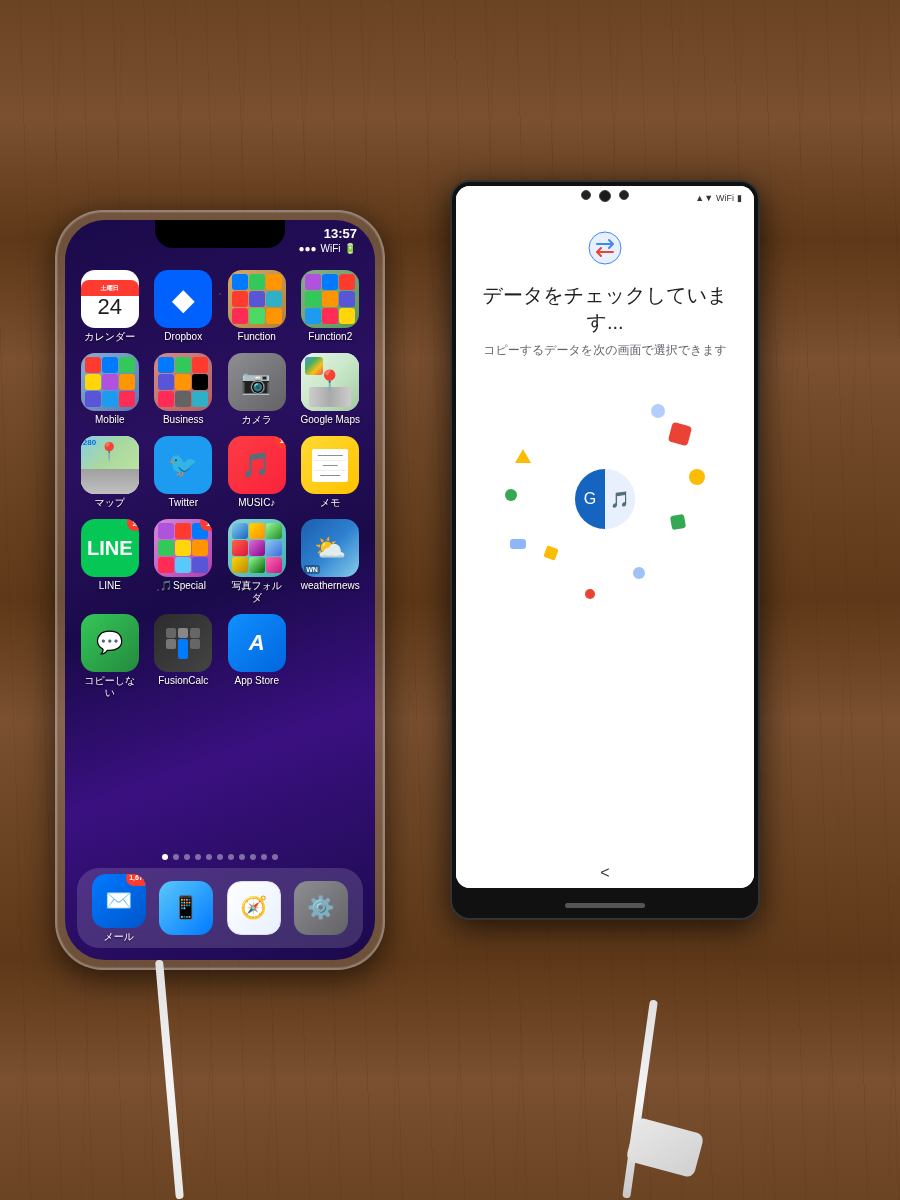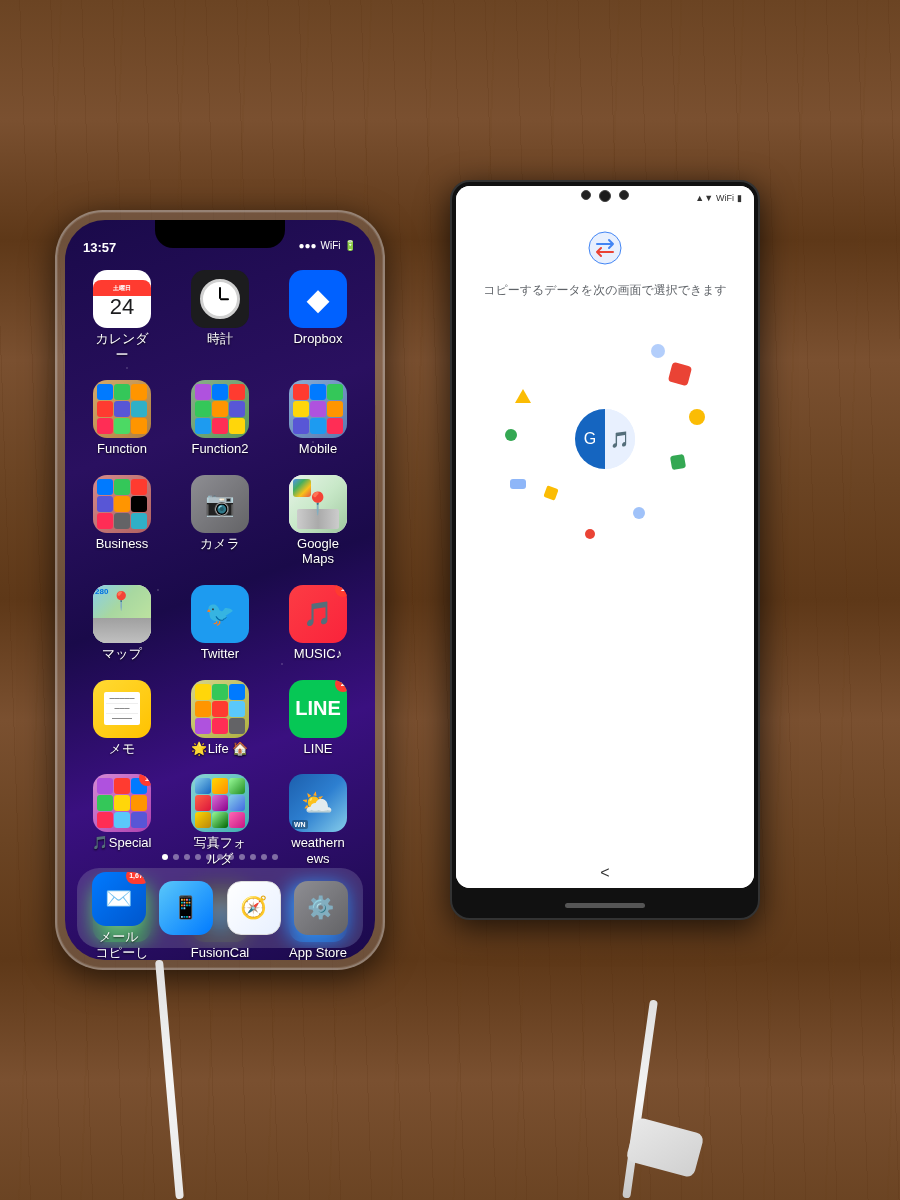--- a/index.html
+++ b/index.html
@@ -90,30 +90,31 @@
       transform: translateX(-50%);
       width: 130px;
       height: 28px;
       background: #000;
       border-radius: 0 0 18px 18px;
       z-index: 10;
     }
 
     .iphone-status-bar {
       position: absolute;
-      top: 20px;
+      top: 6px;
       left: 0; right: 0;
       height: 28px;
       display: flex;
-      align-items: flex-start;
+      align-items: flex-end;
       justify-content: space-between;
       padding: 0 18px;
       z-index: 5;
       color: white;
       font-size: 11px;
+      flex-direction: column;
     }
 
     .status-time {
       font-weight: 600;
       font-size: 13px;
     }
 
     .status-icons {
       display: flex;
       gap: 4px;
@@ -121,22 +122,22 @@
       font-size: 10px;
     }
 
     
     .app-grid {
       position: absolute;
       top: 42px;
       left: 0; right: 0;
       padding: 8px 12px;
       display: grid;
-      grid-template-columns: repeat(3, 1fr);
-      gap: 18px 8px;
+      grid-template-columns: repeat(4, 1fr);
+      gap: 10px 8px;
     }
 
     .app-icon {
       display: flex;
       flex-direction: column;
       align-items: center;
       gap: 3px;
       position: relative;
     }
 
@@ -148,21 +149,21 @@
       align-items: center;
       justify-content: center;
       font-size: 22px;
       color: white;
       font-weight: bold;
       overflow: hidden;
       position: relative;
     }
 
     .app-label {
-      font-size: 13px;
+      font-size: 10px;
       color: white;
       text-align: center;
       text-shadow: 0 1px 2px rgba(0,0,0,0.8);
       line-height: 1.2;
       max-width: 60px;
       word-break: break-word;
     }
 
     .badge {
       position: absolute;
@@ -592,26 +593,20 @@
       <div class="app-grid">
 
         <div class="app-icon">
           <div class="app-icon-img bg-white" style="flex-direction:column; padding:0; overflow:hidden;">
             <div class="cal-header">土曜日</div>
             <div class="cal-date">24</div>
           </div>
           <span class="app-label">カレンダー</span>
         </div>
 
-        <div class="app-icon">
-          <div class="app-icon-img bg-black">
-            <div class="clock-face"></div>
-          </div>
-          <span class="app-label">時計</span>
-        </div>
 
         <div class="app-icon">
           <div class="app-icon-img bg-dropbox">
             <span style="color:white;font-size:28px;">◆</span>
           </div>
           <span class="app-label">Dropbox</span>
         </div>
 
 
         <div class="app-icon">
@@ -732,36 +727,20 @@
               <div style="width:36px;background:white;border-radius:2px;padding:2px;font-size:5px;color:#333;line-height:1.8;">
                 <div style="border-bottom:1px solid #eee;">―――――</div>
                 <div style="border-bottom:1px solid #eee;">―――</div>
                 <div>――――</div>
               </div>
             </div>
           </div>
           <span class="app-label">メモ</span>
         </div>
 
-        <div class="app-icon">
-          <div class="app-icon-img life-folder">
-            <div class="folder-grid">
-              <div class="mini" style="background:#ffd60a;border-radius:3px;"></div>
-              <div class="mini" style="background:#34c759;border-radius:3px;"></div>
-              <div class="mini" style="background:#007aff;border-radius:3px;"></div>
-              <div class="mini" style="background:#ff9500;border-radius:3px;"></div>
-              <div class="mini" style="background:#ff3b30;border-radius:3px;"></div>
-              <div class="mini" style="background:#5ac8fa;border-radius:3px;"></div>
-              <div class="mini" style="background:#af52de;border-radius:3px;"></div>
-              <div class="mini" style="background:#ff2d55;border-radius:3px;"></div>
-              <div class="mini" style="background:#636366;border-radius:3px;"></div>
-            </div>
-          </div>
-          <span class="app-label">🌟Life 🏠</span>
-        </div>
 
         <div class="app-icon">
           <div class="app-icon-img bg-line" style="position:relative;">
             <span class="line-text">LINE</span>
             <div class="badge">2</div>
           </div>
           <span class="app-label">LINE</span>
         </div>
 
         <div class="app-icon">
@@ -908,20 +887,21 @@
       <div class="android-content">
 
         <div style="margin-bottom:12px;">
           <svg width="36" height="36" viewBox="0 0 36 36">
             <circle cx="18" cy="18" r="16" fill="#e8f0fe" stroke="#4285f4" stroke-width="1"></circle>
             <path d="M 10 14 L 26 14 M 22 10 L 26 14 L 22 18" stroke="#4285f4" stroke-width="2" fill="none" stroke-linecap="round" stroke-linejoin="round"></path>
             <path d="M 26 22 L 10 22 M 14 18 L 10 22 L 14 26" stroke="#ea4335" stroke-width="2" fill="none" stroke-linecap="round" stroke-linejoin="round"></path>
           </svg>
         </div>
 
+        <div class="android-title">データをチェックしています...</div>
         <div class="android-subtitle">コピーするデータを次の画面で選択できます</div>
 
         <div class="animation-area">
 
           <div class="anim-icon anim-green-sq"></div>
           <div class="anim-icon anim-red-sq"></div>
           <div class="anim-icon anim-yellow"></div>
           <div class="anim-icon anim-blue-sm"></div>
           <div class="anim-icon anim-red-sm"></div>
           <div class="anim-icon anim-yellow-tri"></div>

